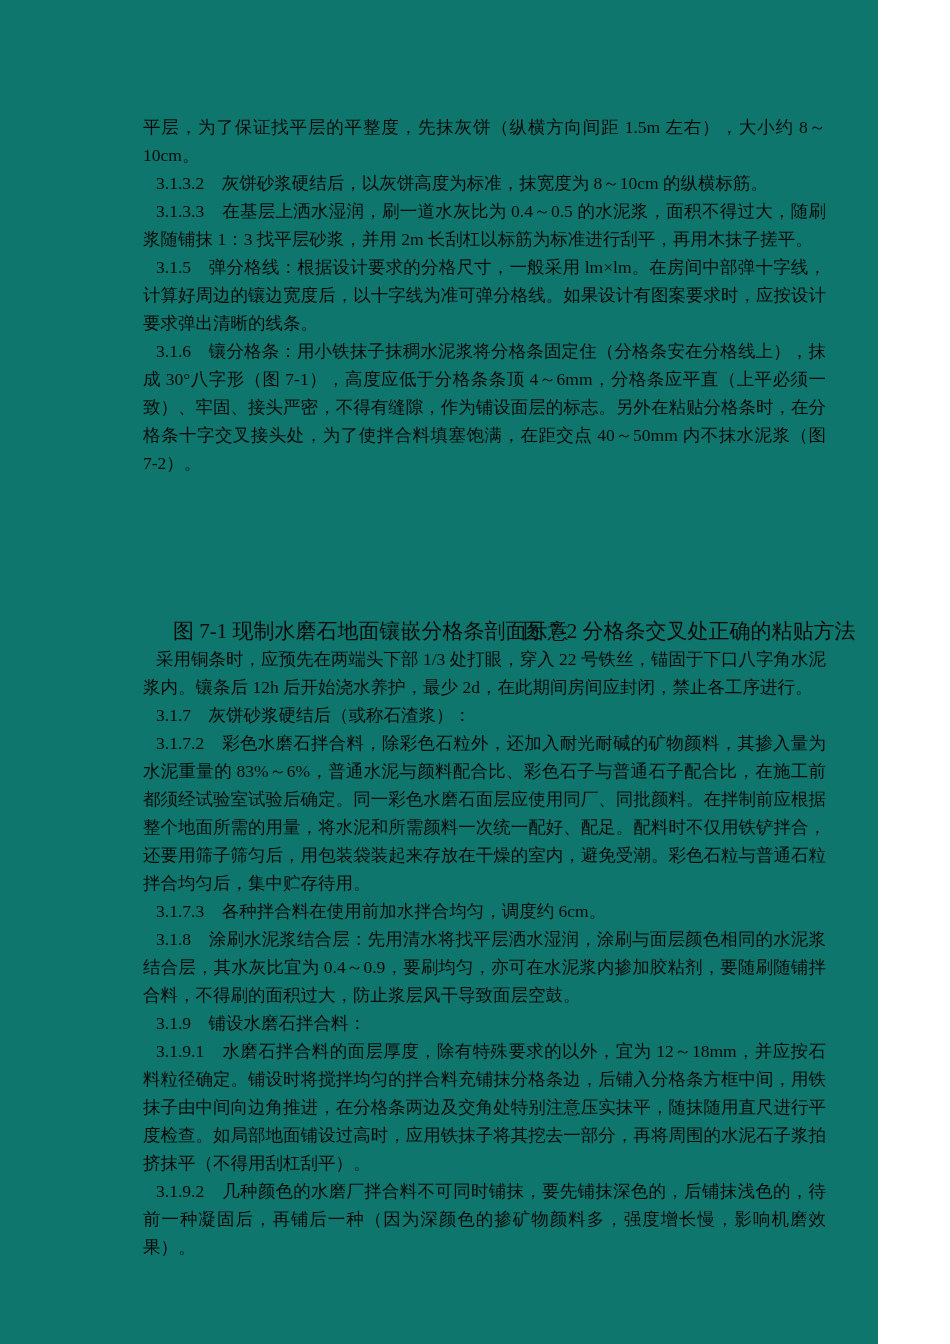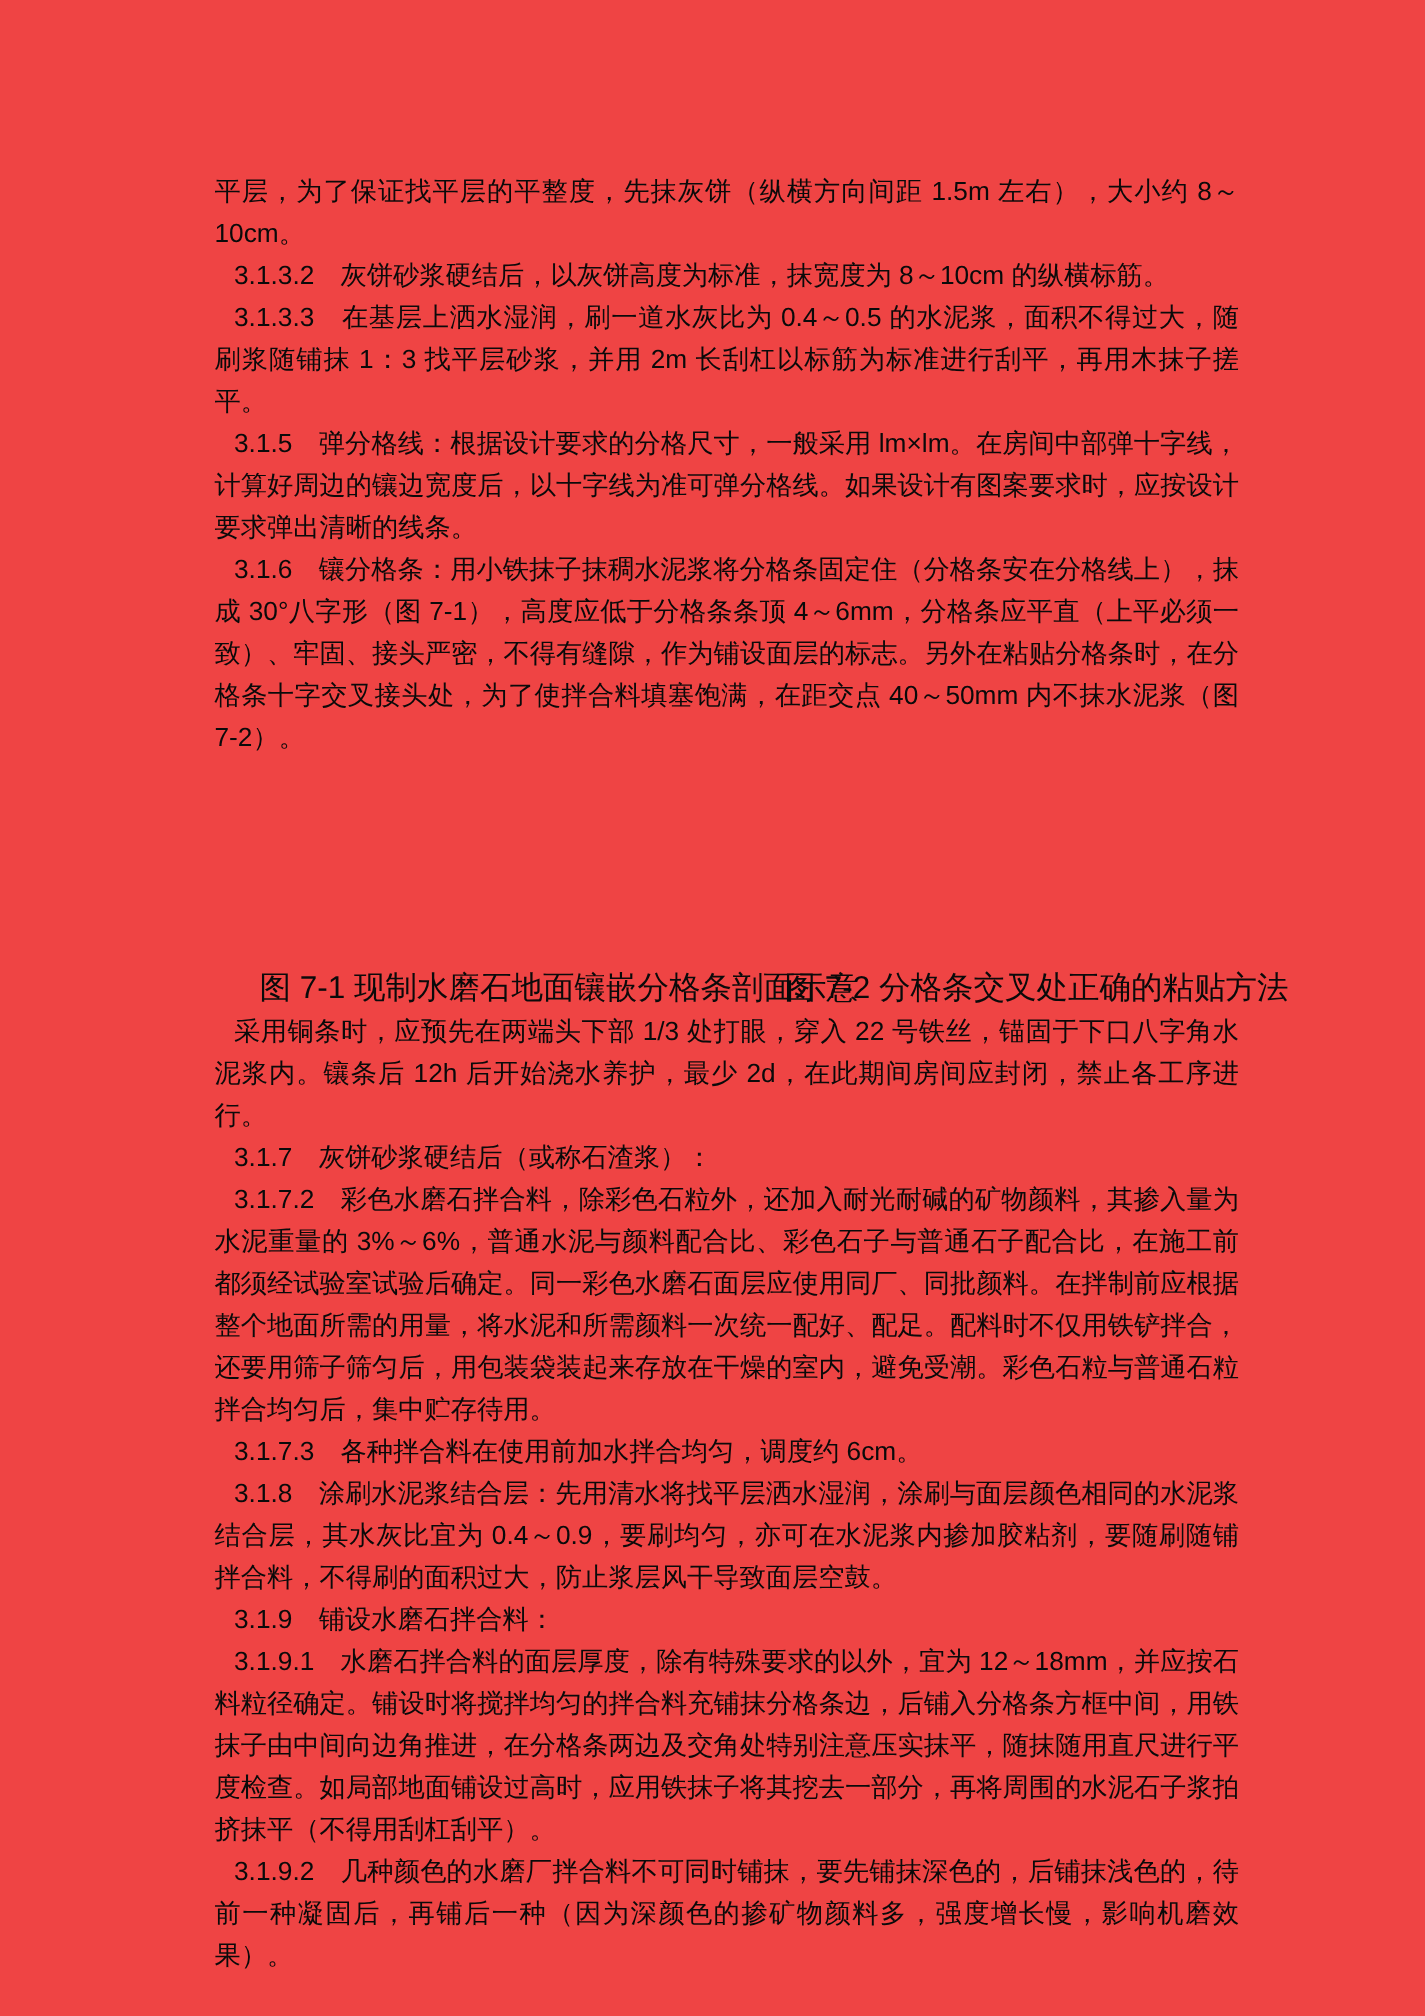--- a/index.html
+++ b/index.html
@@ -1,22 +1,22 @@
 <!DOCTYPE html>
 <html><head>
 <meta charset="utf-8">
 <style>
   html, body { margin: 0; padding: 0; background: #ffffff; }
   .page {
     position: relative;
-    width: 950px;
+    width: 878px;
     height: 1344px;
-    background: #ef4444;
+    background: #0f766e;
     overflow: hidden;
-    font-family: Liberation Sans, sans-serif;
+    font-family: Liberation Serif, serif;
     color: #0a0a0a;
   }
   .content {
     position: absolute;
     top: 113px;
     left: 143px;
     width: 683px;
     font-size: 17.5px;
     line-height: 28px;
     text-align: justify;
@@ -59,21 +59,21 @@
     <div class="caption-row">
       <span class="cap fig1">图 7-1 现制水磨石地面镶嵌分格条剖面示意</span>
       <span class="cap fig2">图 7-2 分格条交叉处正确的粘贴方法</span>
     </div>
 
     <p class="para indent">采用铜条时，应预先在两端头下部 1/3 处打眼，穿入 22 号铁丝，锚固于下口八字角水泥浆内。镶条后 12h 后开始浇水养护，最少 2d，在此期间房间应封闭，禁止各工序进行。</p>
 
     <p class="para indent">3.1.7　灰饼砂浆硬结后（或称石渣浆）：</p>
 
 
-    <p class="para indent">3.1.7.2　彩色水磨石拌合料，除彩色石粒外，还加入耐光耐碱的矿物颜料，其掺入量为水泥重量的 3%～6%，普通水泥与颜料配合比、彩色石子与普通石子配合比，在施工前都须经试验室试验后确定。同一彩色水磨石面层应使用同厂、同批颜料。在拌制前应根据整个地面所需的用量，将水泥和所需颜料一次统一配好、配足。配料时不仅用铁铲拌合，还要用筛子筛匀后，用包装袋装起来存放在干燥的室内，避免受潮。彩色石粒与普通石粒拌合均匀后，集中贮存待用。</p>
+    <p class="para indent">3.1.7.2　彩色水磨石拌合料，除彩色石粒外，还加入耐光耐碱的矿物颜料，其掺入量为水泥重量的 83%～6%，普通水泥与颜料配合比、彩色石子与普通石子配合比，在施工前都须经试验室试验后确定。同一彩色水磨石面层应使用同厂、同批颜料。在拌制前应根据整个地面所需的用量，将水泥和所需颜料一次统一配好、配足。配料时不仅用铁铲拌合，还要用筛子筛匀后，用包装袋装起来存放在干燥的室内，避免受潮。彩色石粒与普通石粒拌合均匀后，集中贮存待用。</p>
 
     <p class="para indent">3.1.7.3　各种拌合料在使用前加水拌合均匀，调度约 6cm。</p>
 
     <p class="para indent">3.1.8　涂刷水泥浆结合层：先用清水将找平层洒水湿润，涂刷与面层颜色相同的水泥浆结合层，其水灰比宜为 0.4～0.9，要刷均匀，亦可在水泥浆内掺加胶粘剂，要随刷随铺拌合料，不得刷的面积过大，防止浆层风干导致面层空鼓。</p>
 
     <p class="para indent">3.1.9　铺设水磨石拌合料：</p>
 
     <p class="para indent">3.1.9.1　水磨石拌合料的面层厚度，除有特殊要求的以外，宜为 12～18mm，并应按石料粒径确定。铺设时将搅拌均匀的拌合料充铺抹分格条边，后铺入分格条方框中间，用铁抹子由中间向边角推进，在分格条两边及交角处特别注意压实抹平，随抹随用直尺进行平度检查。如局部地面铺设过高时，应用铁抹子将其挖去一部分，再将周围的水泥石子浆拍挤抹平（不得用刮杠刮平）。</p>
 
     <p class="para indent">3.1.9.2　几种颜色的水磨厂拌合料不可同时铺抹，要先铺抹深色的，后铺抹浅色的，待前一种凝固后，再铺后一种（因为深颜色的掺矿物颜料多，强度增长慢，影响机磨效果）。</p>

